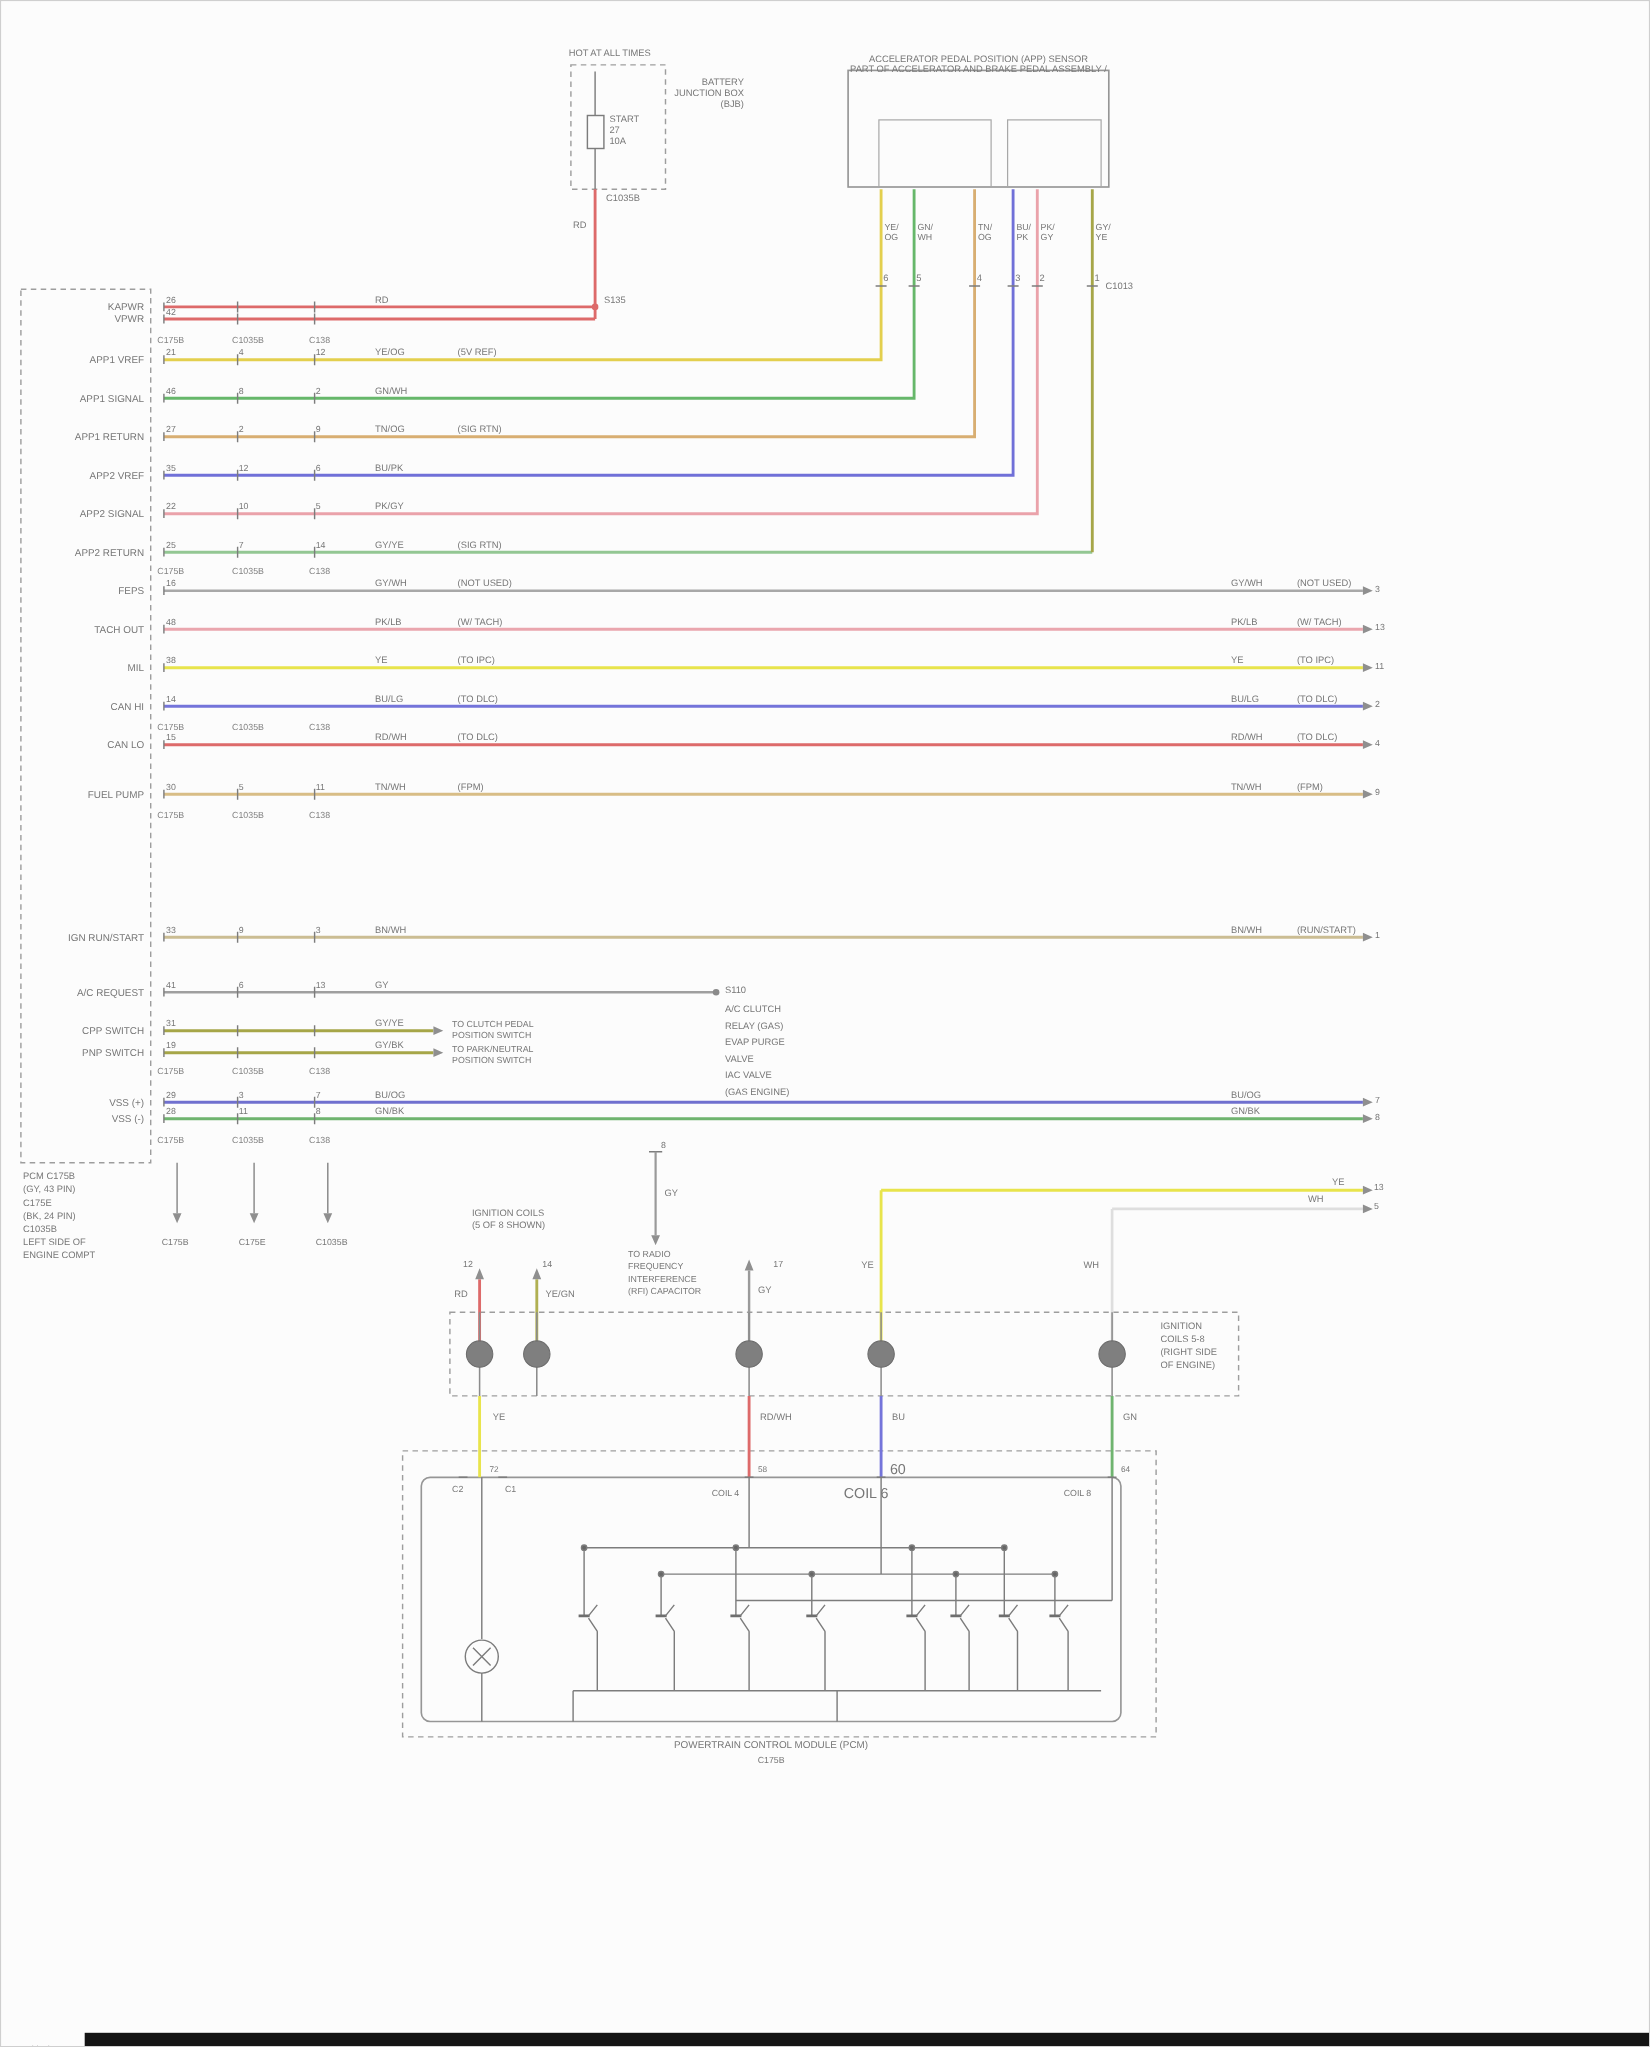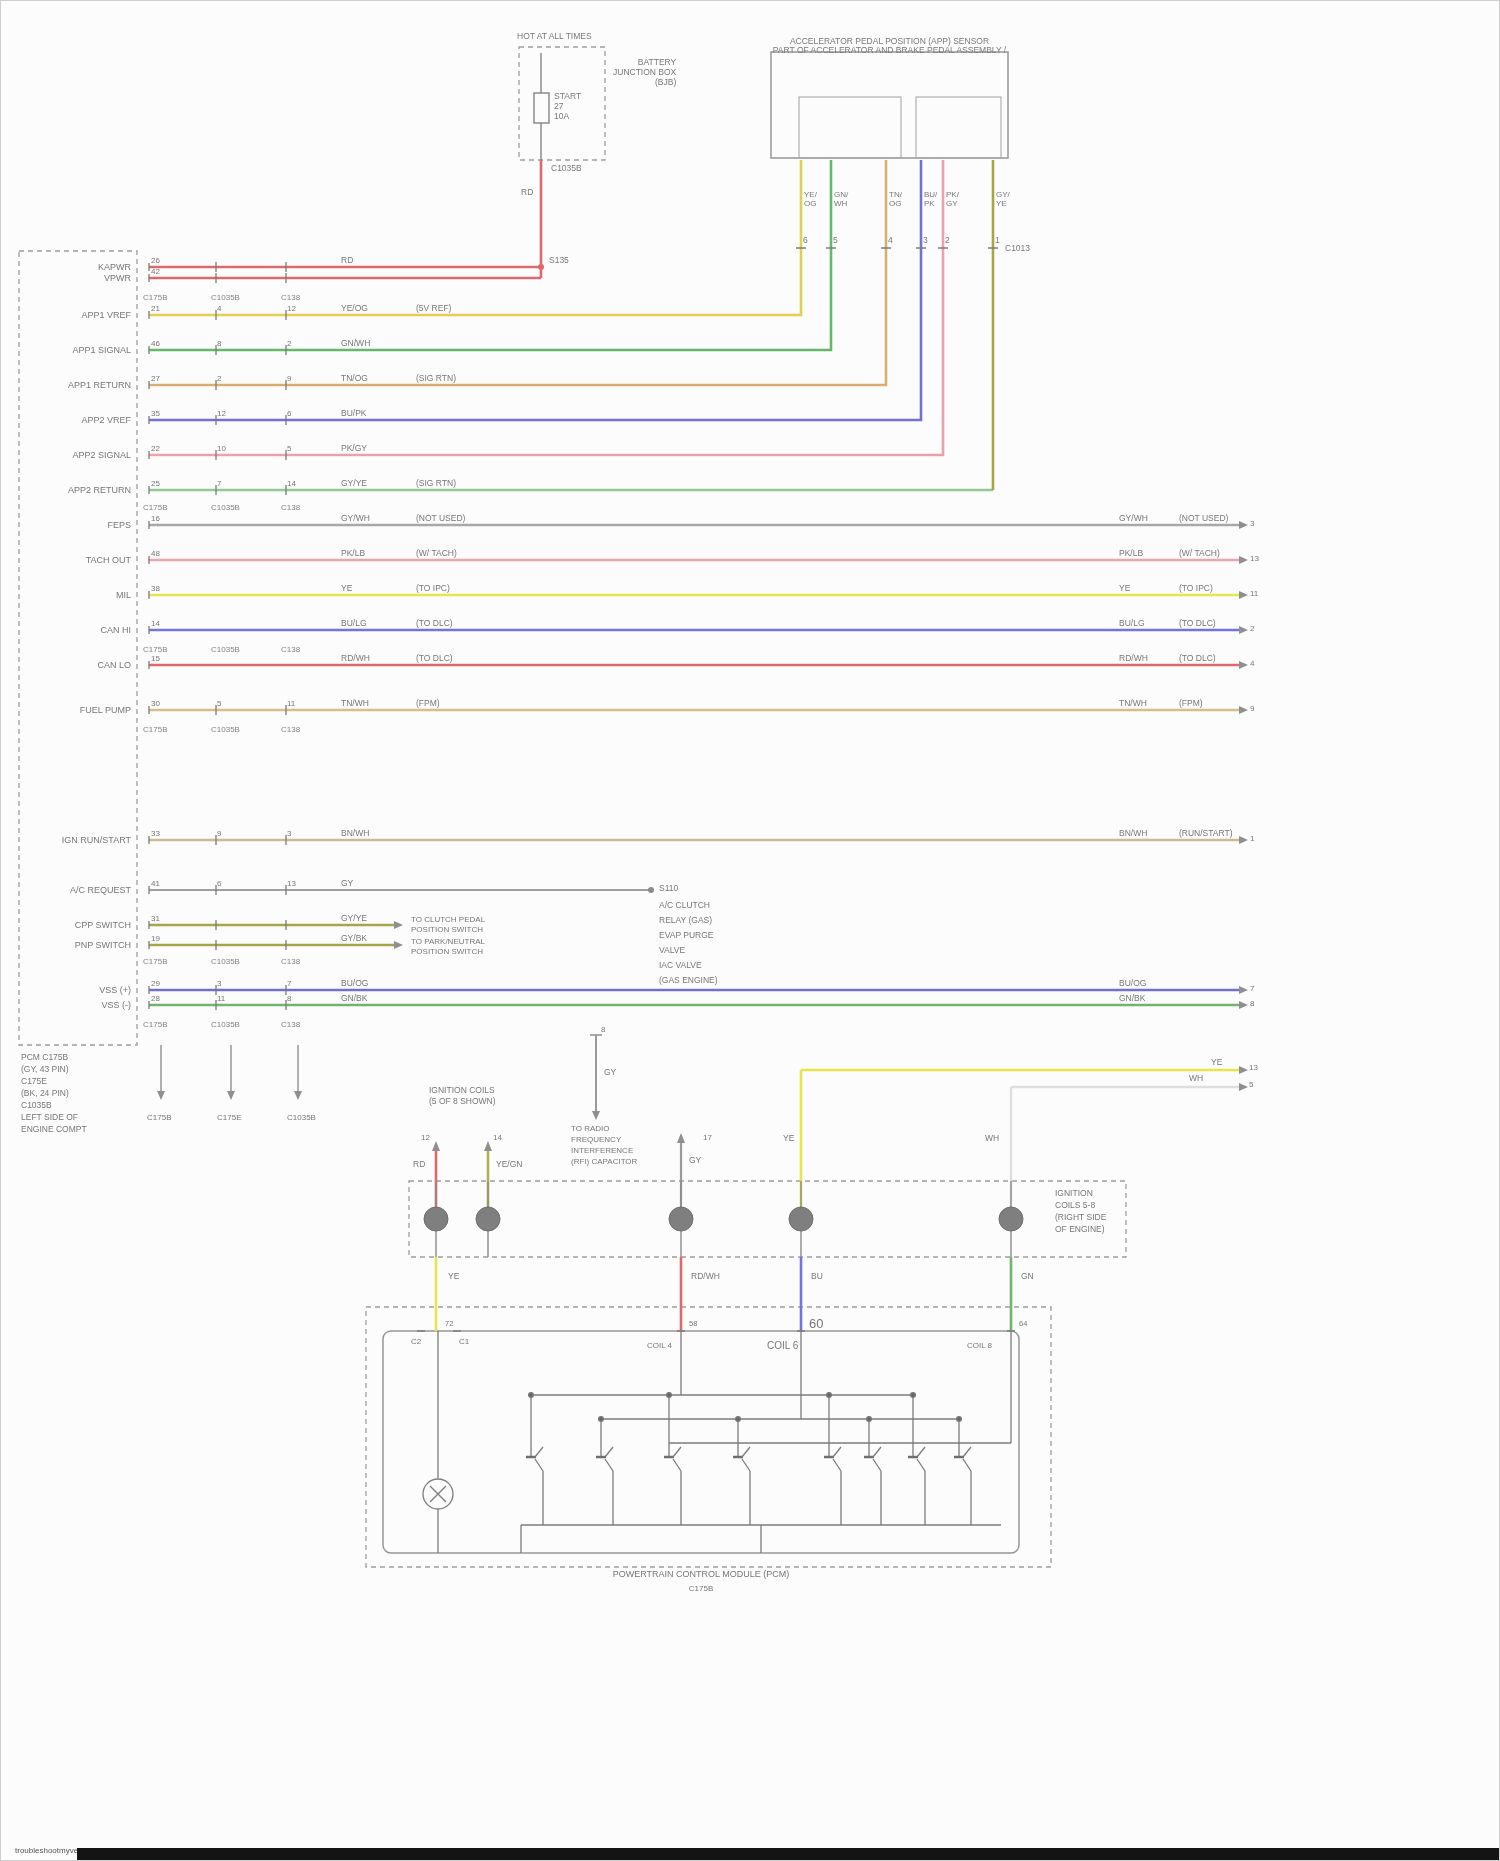--- a/index.html
+++ b/index.html
@@ -1,17 +1,17 @@
 <!DOCTYPE html>
 <html><head>
 <meta charset="utf-8">
 <style>
   html,body{margin:0;padding:0;background:#ffffff;}
   #canvas{position:relative;width:1500px;height:1861px;background:#fcfcfc;border:1px solid #cfcfcf;box-sizing:border-box;overflow:hidden;font-family:"Liberation Sans",sans-serif;}
-  #page{position:absolute;left:0;top:4px;width:1500px;height:1309px;filter:blur(0.55px);}
+  #page{position:absolute;left:0;top:16px;width:1500px;height:1309px;filter:blur(0.55px);}
   svg{position:absolute;left:0;top:0;}
   .d{fill:none;stroke:#9d9d9d;stroke-width:1.3;stroke-dasharray:5 4;}
   .s{fill:none;stroke:#969696;stroke-width:1.5;}
   .thin{fill:none;stroke:#a8a8a8;stroke-width:1.1;}
   .th{fill:none;stroke:#7c7c7c;stroke-width:1.3;}
   .t{position:absolute;font-size:8.5px;line-height:10px;color:#777;white-space:nowrap;}
   .tc{text-align:center;}
   .blk span{display:block;}
   .row{position:absolute;left:0;width:1500px;height:0;}
   .row span{position:absolute;white-space:nowrap;color:#777;}
@@ -456,21 +456,21 @@
 <div class="t" style="left:810px;top:1266px;">BU</div>
 <div class="t" style="left:1020px;top:1266px;">GN</div>
 <div class="t" style="left:444px;top:1314px;font-size:7.5px;">72</div>
 <div class="t" style="left:688px;top:1314px;font-size:7.5px;">58</div>
 <div class="t" style="left:808px;top:1314px;font-size:13px;">60</div>
 <div class="t" style="left:1018px;top:1314px;font-size:7.5px;">64</div>
 
 <div class="t" style="left:410px;top:1332px;font-size:8px;">C2</div>
 <div class="t" style="left:458px;top:1332px;font-size:8px;">C1</div>
 <div class="t" style="left:646px;top:1336px;font-size:8px;">COIL 4</div>
-<div class="t" style="left:766px;top:1336px;font-size:10px;">COIL 6</div>
+<div class="t" style="left:766px;top:1336px;font-size:13px;">COIL 6</div>
 <div class="t" style="left:966px;top:1336px;font-size:8px;">COIL 8</div>
 <div class="t tc" style="left:382px;top:1564px;width:636px;font-size:9px;">POWERTRAIN CONTROL MODULE (PCM)</div>
 <div class="t tc" style="left:382px;top:1579px;width:636px;font-size:8px;">C175B</div>
 
 <div class="t" style="left:14px;top:1841px;font-size:8px;color:#555;">troubleshootmyvehicle.com</div>
 
 </div>
 <div id="footerbar"></div>
 </div>
 

